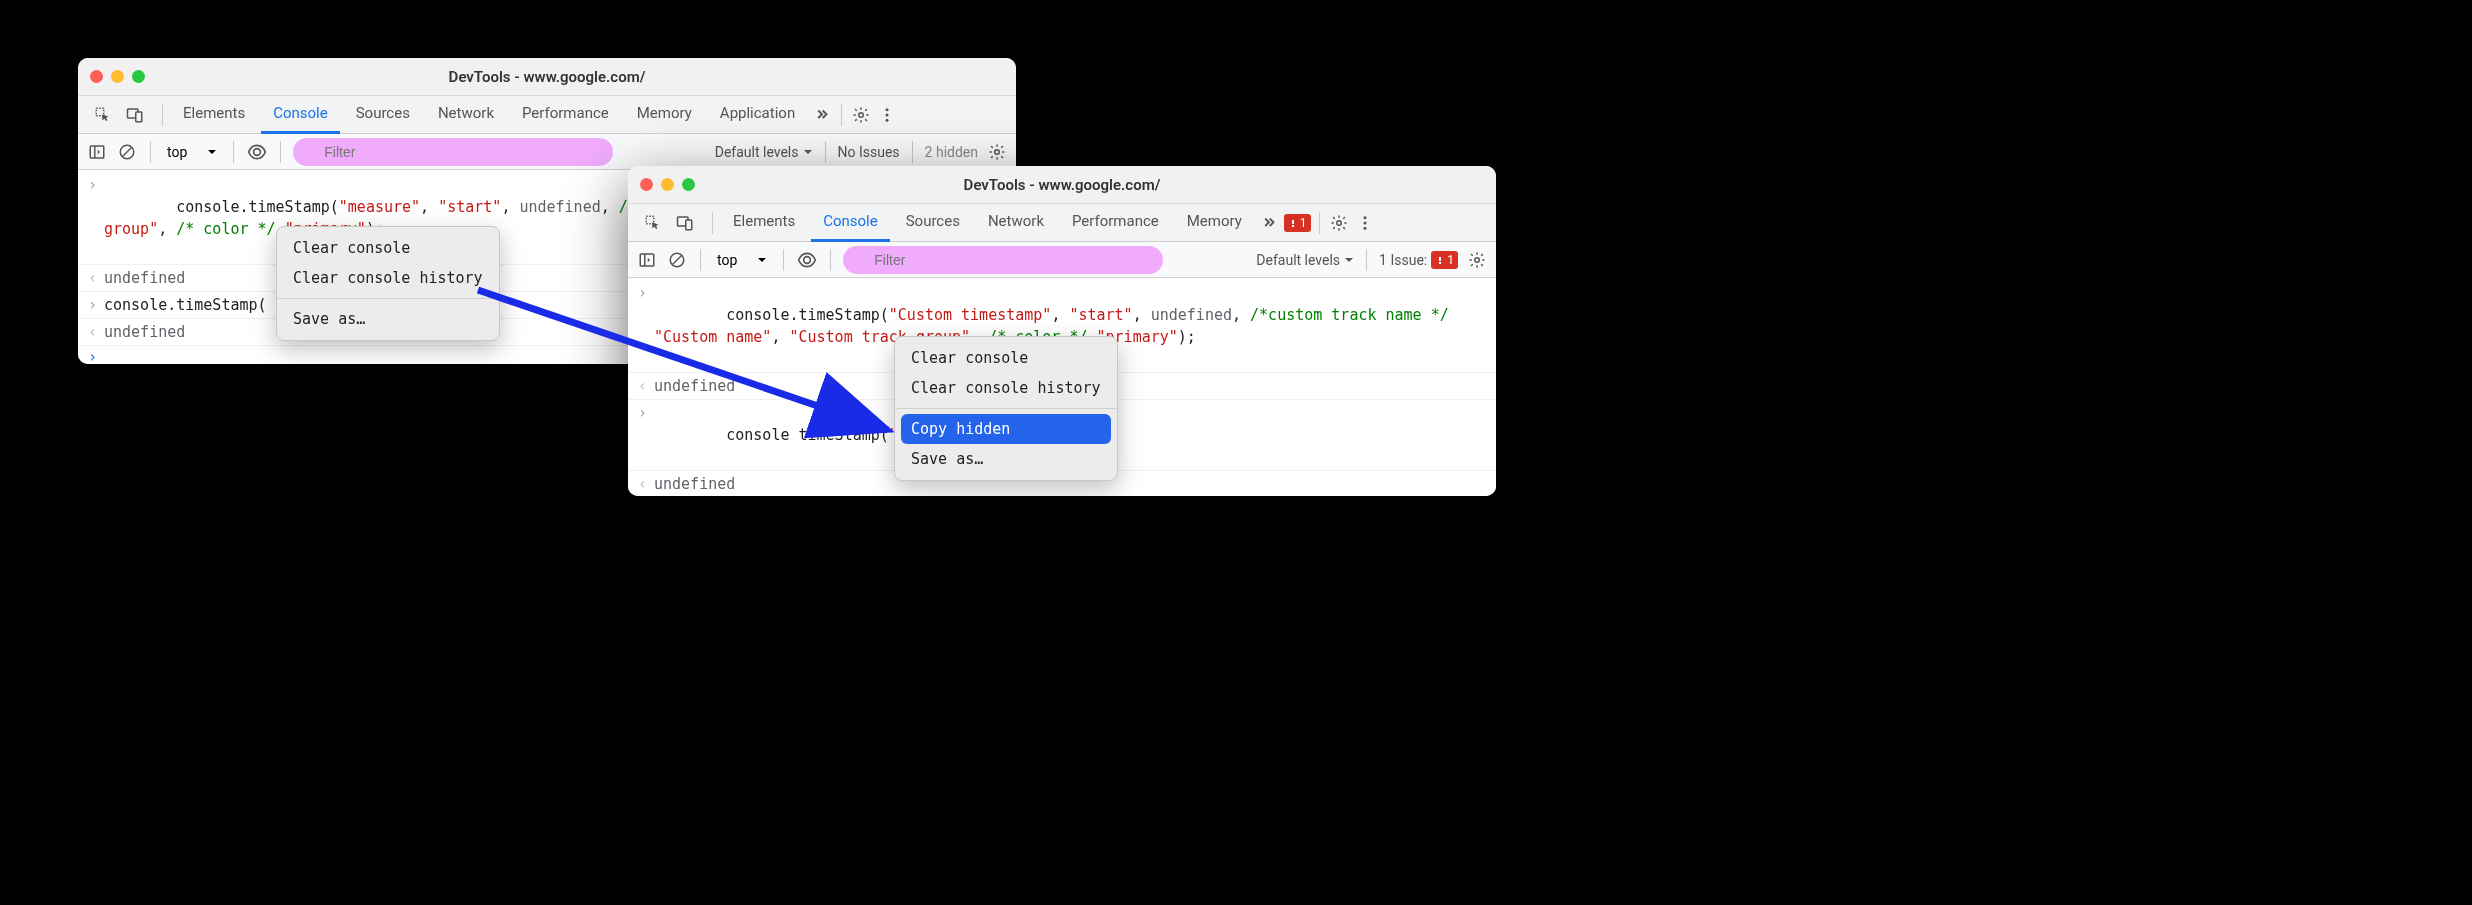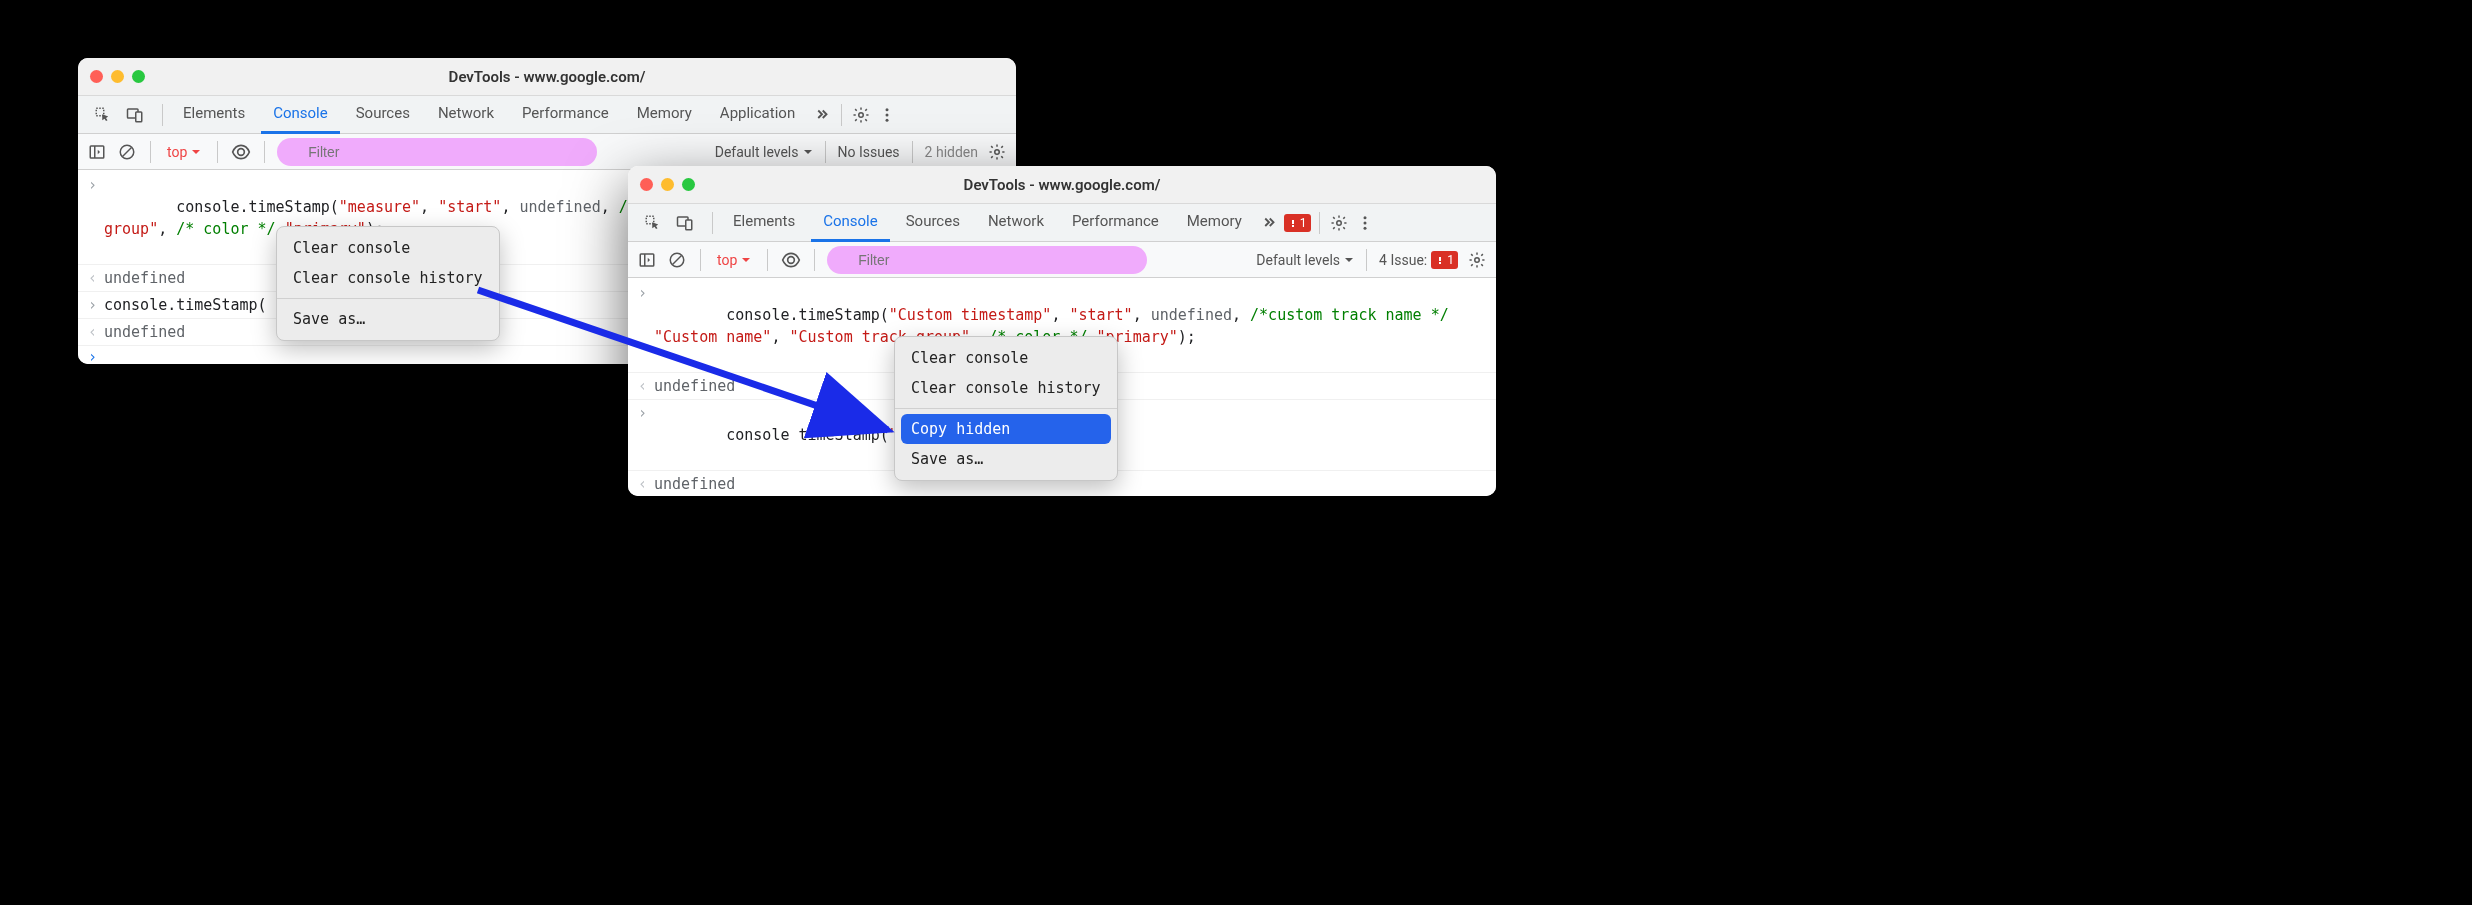--- a/index.html
+++ b/index.html
@@ -86,21 +86,21 @@
     width: 320px;
     font-size: 14px;
     color: #555;
     position: relative;
   }
   .filter-wrap { position: relative; }
   .filter-wrap .filter-icon {
     position: absolute; left: 10px; top: 50%; transform: translateY(-50%); color: #555;
   }
   .context-select {
-    display: flex; align-items: center; gap: 4px; color: #ef4444; font-size: 14px;
+    display: flex; align-items: center; gap: 20px; color: #000000; font-size: 14px;
     padding: 0 4px; cursor: pointer;
   }
   .toolbar-spacer { flex: 1; }
   .toolbar-label { color: #555; font-size: 14px; display:flex; align-items:center; gap:4px;}
   .console-body {
     flex: 1;
     background: #fff;
     font-family: ui-monospace, Menlo, Monaco, monospace;
     font-size: 15px;
     padding: 2px 0 8px;
@@ -395,21 +395,21 @@
     </div>
     <div class="toolbar-spacer"></div>
     <div class="toolbar-label">
       <span>Default levels</span>
       <svg width="10" height="10" viewBox="0 0 10 10">
           <path d="M1 3 l4 4 4-4" fill="currentColor"></path>
         </svg>
     </div>
     <div class="vdivider"></div>
     <div class="toolbar-label">
-      <span>4 Issue:</span>
+      <span>1 Issue:</span>
       <span class="badge-red">
         <svg width="10" height="10" viewBox="0 0 10 10">
             <rect x="4" y="2" width="2" height="4" fill="#fff"></rect>
             <rect x="4" y="7" width="2" height="2" fill="#fff"></rect>
           </svg>
         <span>1</span>
       </span>
     </div>
     <span class="icon-btn">
       <svg width="18" height="18" viewBox="0 0 24 24" fill="none" stroke="currentColor" stroke-width="2">

